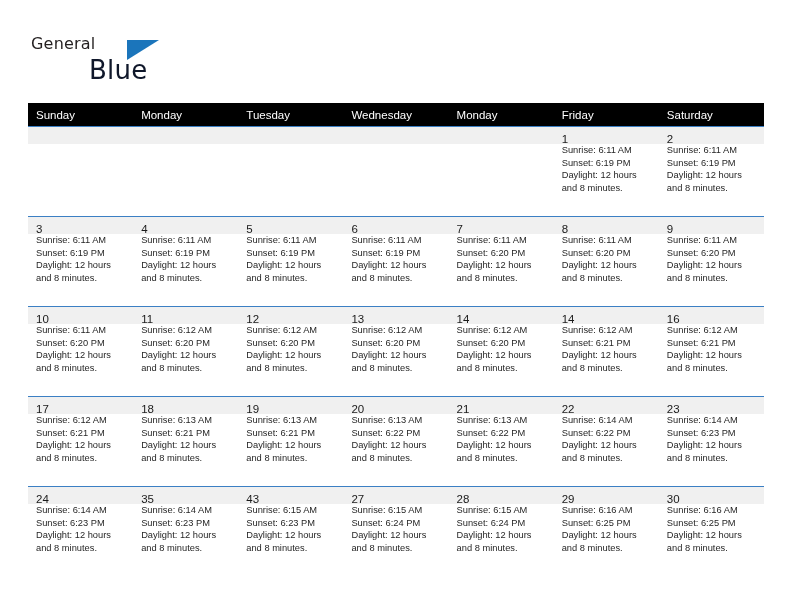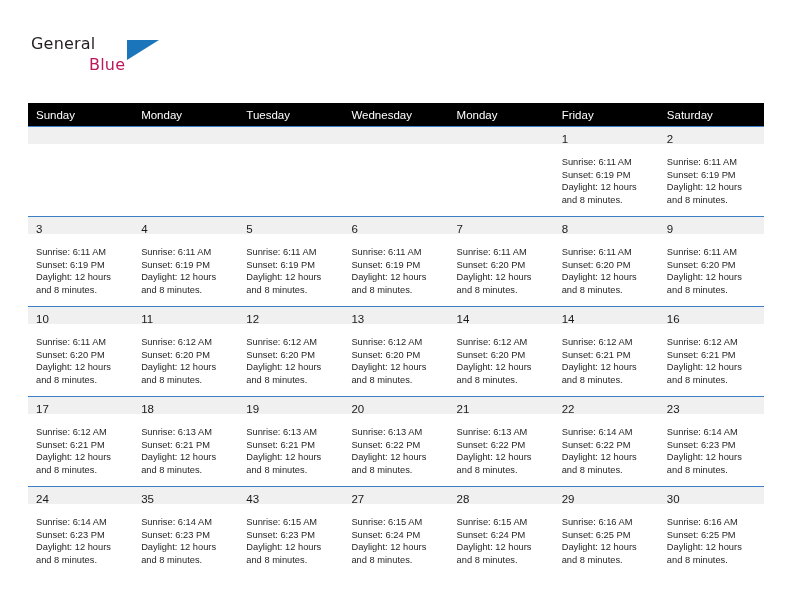--- a/index.html
+++ b/index.html
@@ -43,23 +43,23 @@
     font-size: 16px;
     letter-spacing: 0.2px;
     color: #231f20;
     font-family: "DejaVu Sans", sans-serif;
     font-weight: 400;
   }
   .brand-blue {
     position: absolute;
     left: 58px;
     top: 21px;
-    font-size: 16px;
+    font-size: 26px;
     letter-spacing: 0.2px;
-    color: #be185d;
+    color: #0f172a;
     font-family: "DejaVu Sans", sans-serif;
     font-weight: 400;
     text-align: right;
   }
   .brand-triangle {
     position: absolute;
     left: 96px;
     top: 6px;
     width: 0;
     height: 0;
@@ -126,21 +126,21 @@
     height: 17px;
     padding: 2px 0 1px 8px;
     box-sizing: border-box;
   }
   .daynum {
     font-size: 11.5px;
     color: #1a1a1a;
     line-height: 14px;
   }
   .cell-body {
-    padding: 12px 6px 0 8px;
+    padding: 0 6px 0 8px;
   }
   .cell-line {
     font-size: 9.3px;
     line-height: 12.5px;
     color: #262626;
     white-space: nowrap;
   }
   td.empty .daynum-band {
     background: #f0f0f0;
   }

